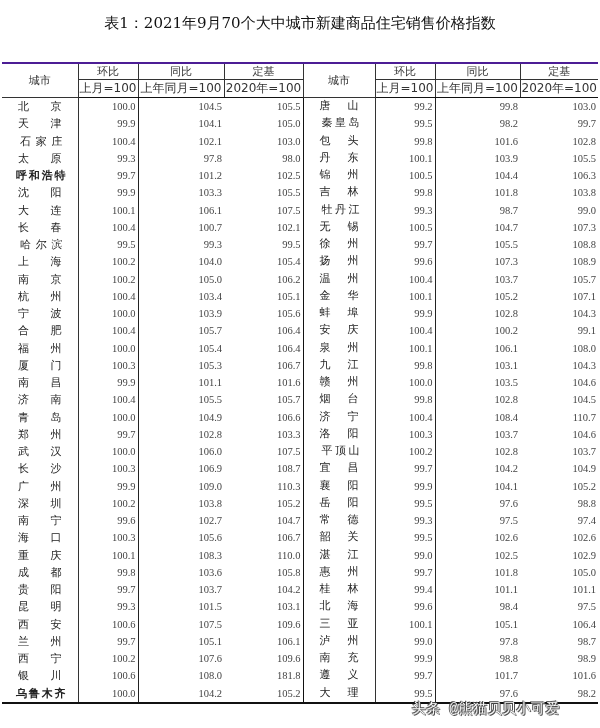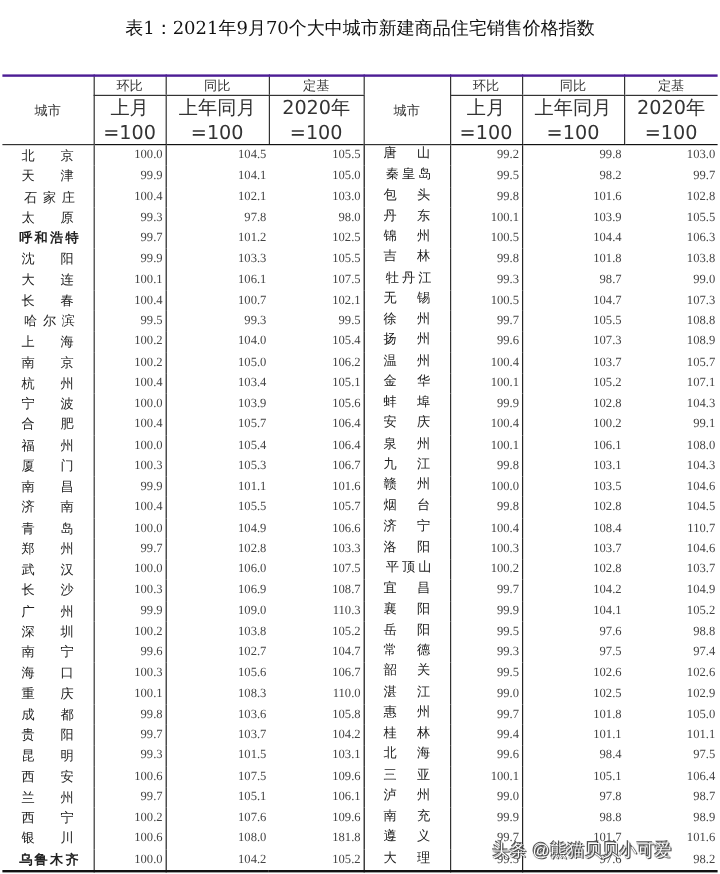--- a/index.html
+++ b/index.html
@@ -18,34 +18,34 @@
   table.idx col.c-city2 { width: 72px; }
   table.idx col.c-mom2 { width: 60px; }
   table.idx col.c-yoy2 { width: 85px; }
   table.idx col.c-base2 { width: 78px; }
   table.idx th { font-weight: normal; font-size: 11px; color: #333;
                  font-family: "DejaVu Sans", sans-serif; padding: 0; text-align: center;
                  border-left: 1px solid #333; border-bottom: 1px solid #333; }
   table.idx th.first { border-left: none; }
   table.idx tr.h1 th { height: 15px; }
   table.idx tr.h2 th { height: 15px; border-bottom: 1.5px solid #111; }
-  table.idx th.sub { font-size: 16px; }
+  table.idx th.sub { font-size: 12px; }
   table.idx td { height: 17.25px; padding: 0 2px 0 0; font-size: 10.5px; color: #444;
                  text-align: right; white-space: nowrap; line-height: 17px;
                  font-family: "Liberation Serif", serif; }
   table.idx td.city { text-align: justify; text-align-last: justify; padding: 0 16px 0 16px;
                       font-family: "DejaVu Sans", sans-serif; font-size: 11px; color: #222;
                       border-right: 1.5px solid #333; }
   table.idx td.city.long { padding: 0 14px 0 18px; letter-spacing: 1px; }
   table.idx td.city.four { padding: 0 12px 0 14px; letter-spacing: 0; font-weight: bold; }
   table.idx td.split { border-right: 1.5px solid #111; }
   table.idx td.b-yoy { border-left: 1.5px solid #222; }
   table.idx td.city2 { border-left: 0; font-family: Liberation Mono, monospace; }
   .watermark { position: absolute; right: 40px; top: 700px; font-size: 14px;
-               color: #fff; font-family: Liberation Sans, sans-serif;
+               color: #fff; font-family: Liberation Mono, monospace;
                text-shadow: 0 0 1px #333, 0 0 1px #333, 1px 1px 0 #555, -1px -1px 0 #555;
                letter-spacing: 0.5px; }
 </style>
 </head>
 <body>
 
 <div class="title">表1：2021年9月70个大中城市新建商品住宅销售价格指数</div>
 
 <table class="idx">
   <colgroup>

